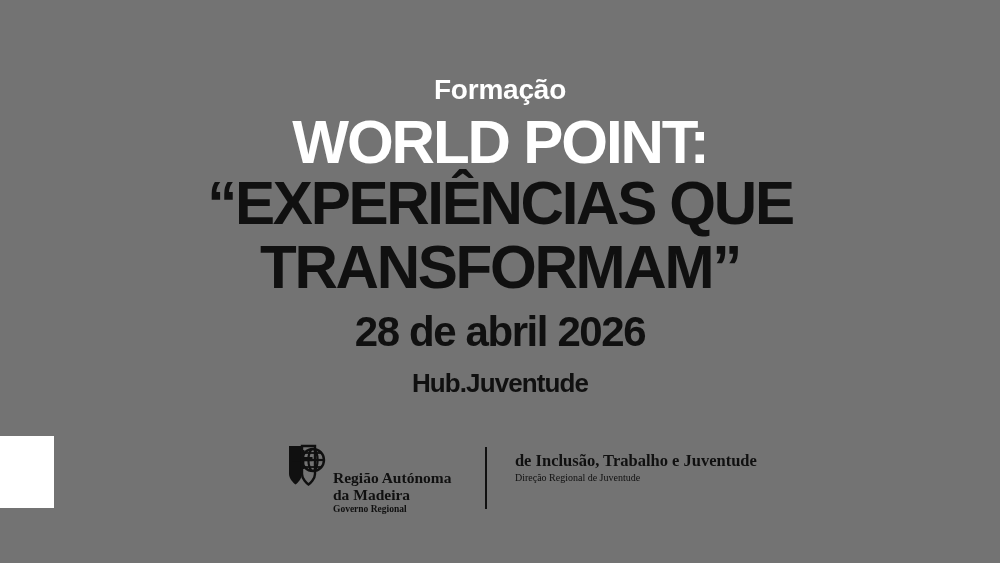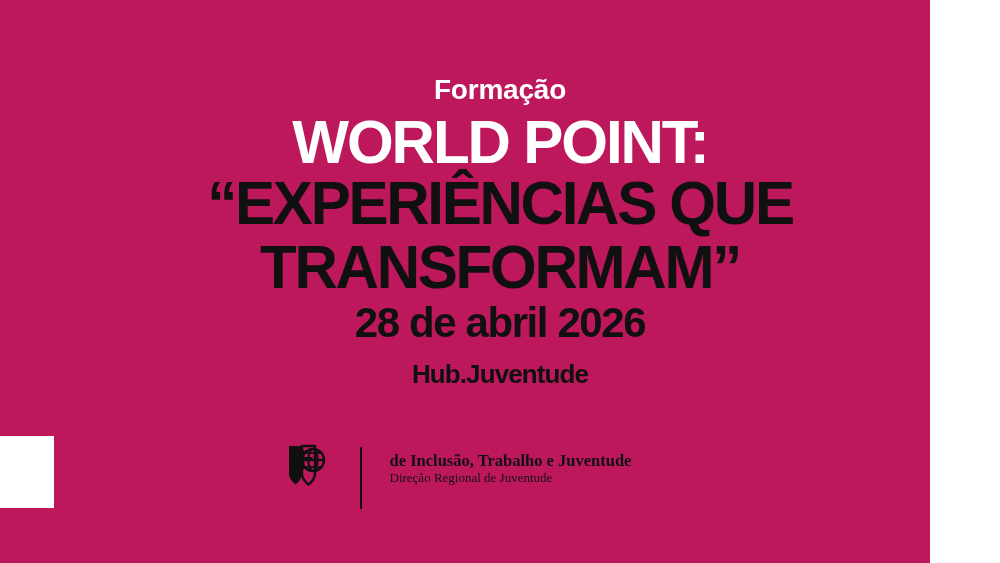--- a/index.html
+++ b/index.html
@@ -8,23 +8,23 @@
   }
   body {
     width: 1000px;
     height: 563px;
     overflow: hidden;
     font-family: "Liberation Sans", sans-serif;
   }
 
   #poster {
     position: relative;
-    width: 930px;
+    width: 1000px;
     height: 563px;
-    background: #be185d;
+    background: #737373;
     overflow: hidden;
   }
 
   
   .headline-block {
     position: absolute;
     left: 0;
     top: 74px;
     width: 1000px;
     text-align: center;
@@ -63,21 +63,21 @@
   }
 
   .title-quote.line2 {
     margin-top: 2px;
   }
 
   
   .meta-block {
     position: absolute;
     left: 0;
-    top: 300px;
+    top: 309px;
     width: 1000px;
     text-align: center;
   }
 
   .date-line {
     font-family: "Liberation Sans", sans-serif;
     font-weight: bold;
     font-size: 42px;
     line-height: 46px;
     color: #101010;
@@ -209,21 +209,21 @@
     font-size: 16.5px;
     line-height: 19px;
     color: #101010;
     margin: 1px 8px 0 0;
     white-space: nowrap;
   }
 
   .sec-l3 {
     font-family: "Liberation Serif", serif;
     font-weight: normal;
-    font-size: 13px;
+    font-size: 10px;
     line-height: 14px;
     color: #101010;
     margin: 1px 0 0 0;
     white-space: nowrap;
   }
 </style>
 </head>
 <body>
 
 <div id="poster">
@@ -259,20 +259,25 @@
 
         <rect x="6.5" y="13" width="20" height="4.2" fill="#101010"></rect>
         <rect x="14.2" y="6" width="4.2" height="19" fill="#101010"></rect>
 
         <circle cx="27" cy="16" r="11" fill="none" stroke="#101010" stroke-width="2.4"></circle>
         <ellipse cx="27" cy="16" rx="4.6" ry="11" fill="none" stroke="#101010" stroke-width="2.2"></ellipse>
         <line x1="16" y1="16" x2="38" y2="16" stroke="#101010" stroke-width="2.2"></line>
         <line x1="18" y1="9" x2="36" y2="9" stroke="#101010" stroke-width="1.8"></line>
         <line x1="18" y1="23" x2="36" y2="23" stroke="#101010" stroke-width="1.8"></line>
       </svg>
+      <div class="gov-text">
+        <p class="gov-l1">Região Autónoma</p>
+        <p class="gov-l2">da Madeira</p>
+        <p class="gov-l3">Governo Regional</p>
+      </div>
     </div>
 
     <div class="lockup-divider"></div>
 
     <div class="sec-text">
       <p class="sec-l2">de Inclusão, Trabalho e Juventude</p>
       <p class="sec-l3">Direção Regional de Juventude</p>
     </div>
 
   </div>

